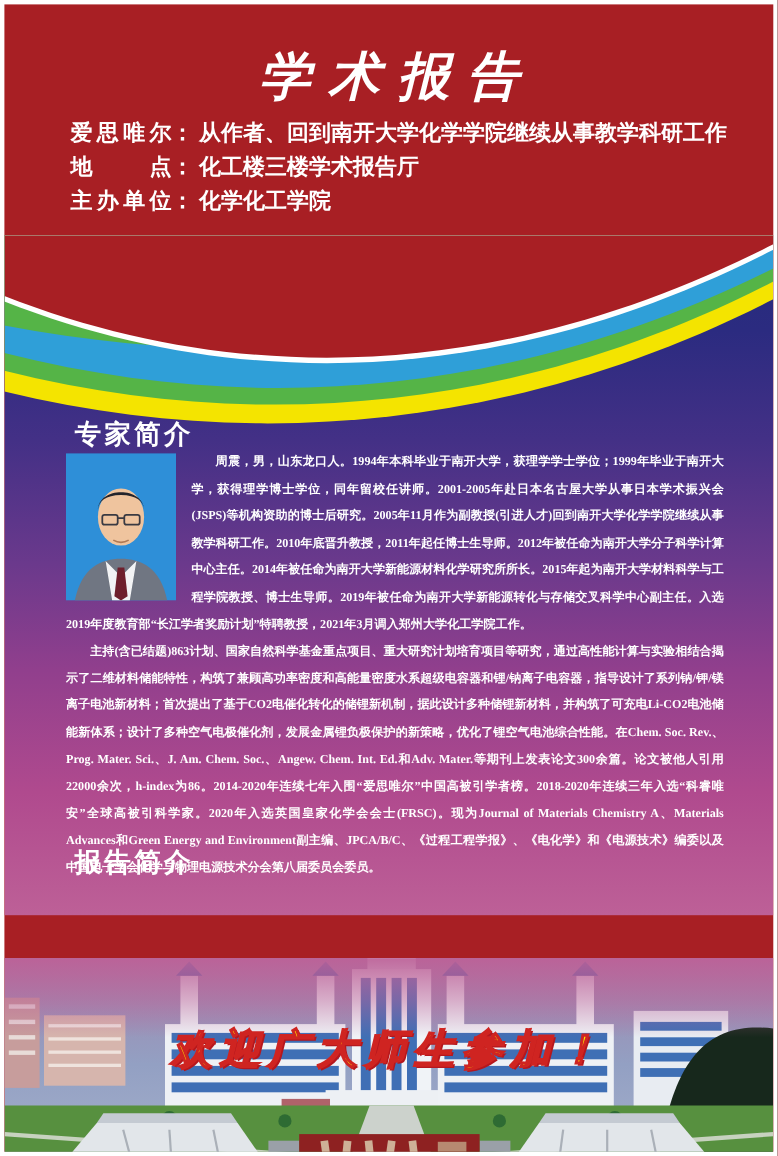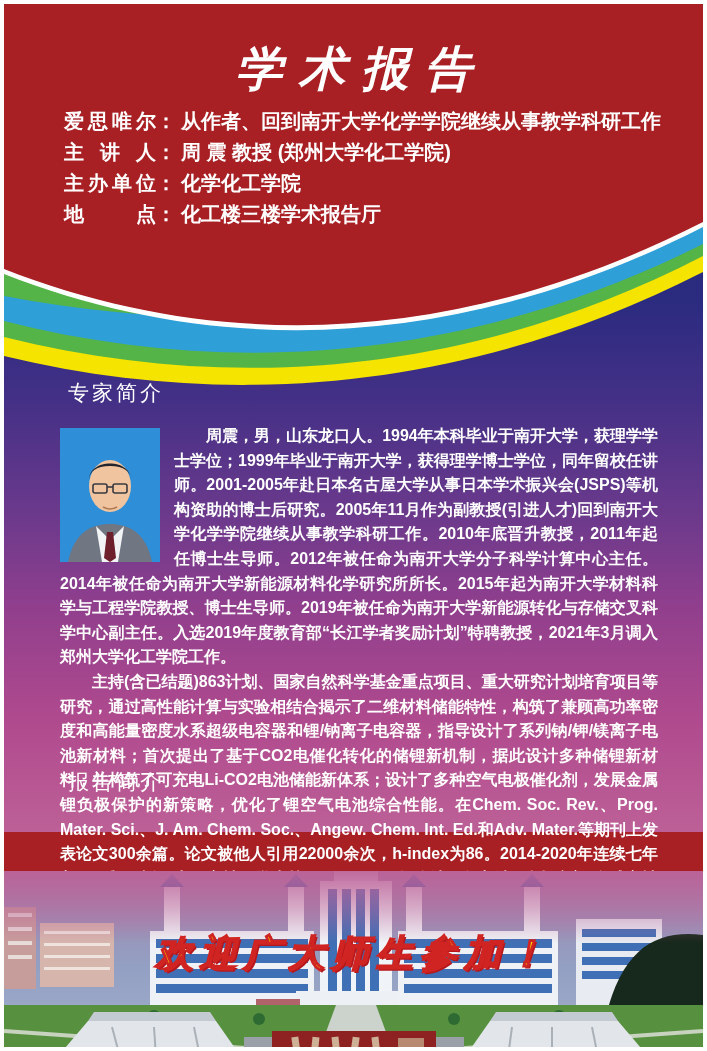--- a/index.html
+++ b/index.html
@@ -28,28 +28,29 @@
   .info{
     position:absolute;top:102px;left:60px;right:16px;
     color:#ffffff;font-weight:bold;font-size:20px;line-height:31px;
     white-space:nowrap;
   }
   .row{height:31px;}
   .lab{display:inline-block;width:92px;text-align:justify;text-align-last:justify;vertical-align:top;}
   .colon{display:inline-block;width:25px;vertical-align:top;}
   .cont{margin-left:117px;}
   
-  .sec-h{position:absolute;color:#ffffff;font-weight:normal;font-size:21px;letter-spacing:3px;text-align:center;}
+  .sec-h{position:absolute;color:#ffffff;font-weight:bold;font-size:24px;letter-spacing:3px;text-align:center;}
   .h-expert{top:375px;left:64px;}
   .h-report{top:740px;left:64px;margin-top:24px;}
   
   .bio{
-    position:absolute;top:420px;left:56px;width:598px;
-    color:#ffffff;font-weight:bold;font-size:16px;line-height:24.6px;
+    position:absolute;top:404px;left:56px;width:598px;
+    color:#ffffff;font-weight:bold;font-size:11px;line-height:24.6px;
     text-align:justify;
+    font-family:Liberation Serif, serif;
   }
   .bio p{margin:0;text-indent:2em;}
   .photo{float:left;width:100px;height:134px;margin:4px 14px 2px 0;display:block;}
   .report-para{
     position:absolute;top:766px;left:56px;width:598px;
     color:#ffffff;font-weight:bold;font-size:13.5px;line-height:24.6px;
     text-align:justify;
   }
   .report-para p{margin:0;text-indent:2em;}
   
@@ -83,27 +84,24 @@
     <path d="M0,55 C230,145 470,125 699,8 L699,-10 L0,-10 Z" fill="#a81f24"></path>
   </svg>
 
   <div class="title">学术报告</div>
 
   <div class="info">
     <div class="row">
       <span class="lab">爱思唯尔</span><span class="colon">：</span><span>从作者、回到南开大学化学学院继续从事教学科研工作</span>
     </div>
     <div class="row">
-      <span class="lab">主讲人</span><span class="colon">：</span><span>周 震 教授 (郑州大学化工学院)</span>
+      <span class="lab">地点</span><span class="colon">：</span><span>化工楼三楼学术报告厅</span>
     </div>
     <div class="row">
       <span class="lab">主办单位</span><span class="colon">：</span><span>化学化工学院</span>
-    </div>
-    <div class="row">
-      <span class="lab">地点</span><span class="colon">：</span><span>化工楼三楼学术报告厅</span>
     </div>
   </div>
 
   <div class="sec-h h-expert">专家简介</div>
 
   <div class="bio">
     <svg class="photo" viewBox="0 0 100 134">
       <rect x="0" y="0" width="100" height="134" fill="#2e8fd8"></rect>
       <path d="M8,134 C14,104 32,96 50,96 C68,96 86,104 92,134 Z" fill="#707682"></path>
       <path d="M36,98 L50,112 L64,98 L58,134 L42,134 Z" fill="#f2f3f5"></path>

